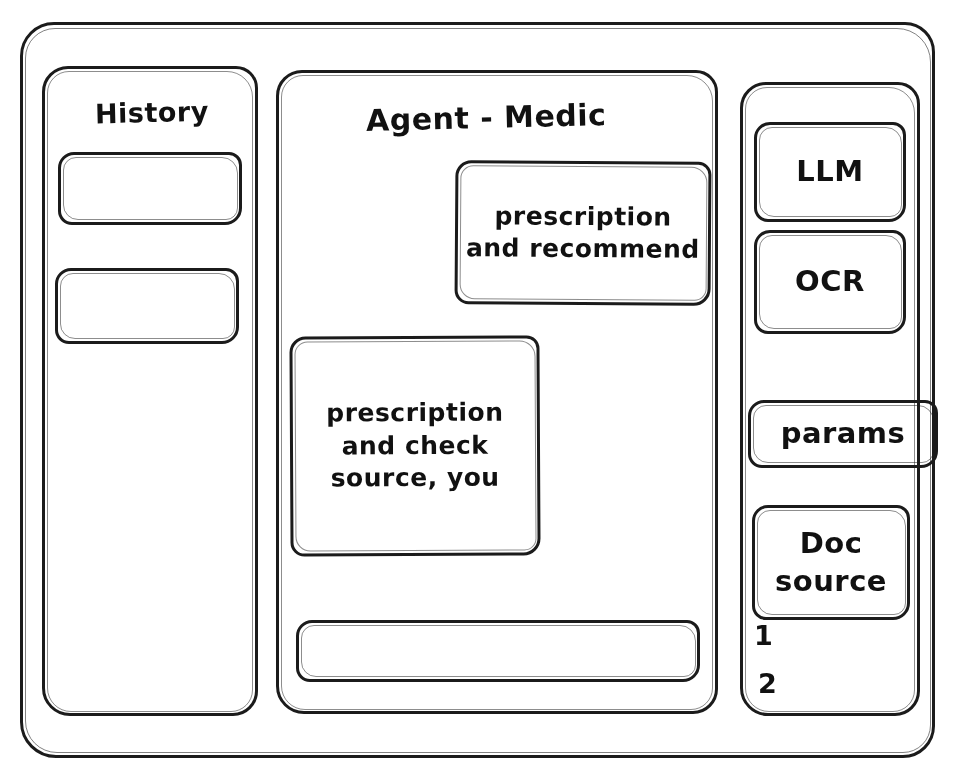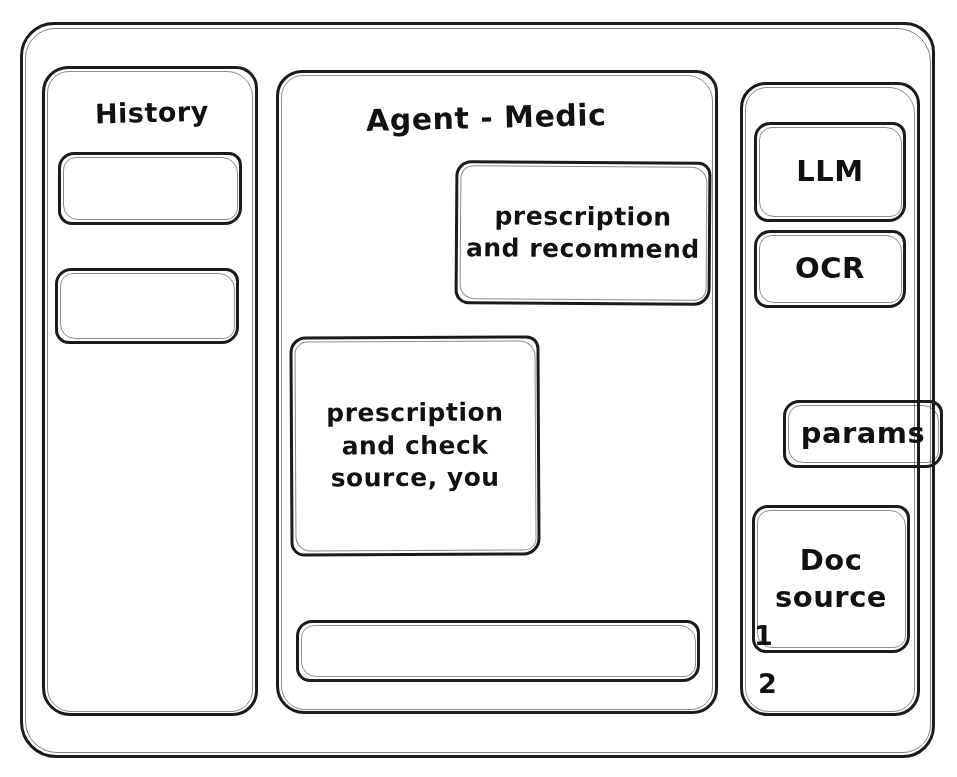--- a/index.html
+++ b/index.html
@@ -125,33 +125,33 @@
   <div class="sk sk-box" style="left:296px;top:620px;width:404px;height:62px;"></div>
 
   <div class="sk sk-panel" style="left:740px;top:82px;width:180px;height:634px;"></div>
 
   <div class="sk sk-box" style="left:754px;top:122px;width:152px;height:100px;">
     <div class="rail-label hand">
       <span class="ln">LLM</span>
     </div>
   </div>
 
-  <div class="sk sk-box" style="left:754px;top:230px;width:152px;height:78px;">
+  <div class="sk sk-box" style="left:754px;top:230px;width:152px;height:104px;">
     <div class="rail-label hand">
       <span class="ln">OCR</span>
     </div>
   </div>
 
-  <div class="sk sk-box" style="left:748px;top:400px;width:160px;height:68px;margin-left:35px;">
+  <div class="sk sk-box" style="left:748px;top:400px;width:190px;height:68px;">
     <div class="rail-label hand">
       <span class="ln">params</span>
     </div>
   </div>
 
-  <div class="sk sk-box" style="left:752px;top:505px;width:158px;height:148px;">
+  <div class="sk sk-box" style="left:752px;top:505px;width:158px;height:115px;">
     <div class="rail-label hand">
       <span class="ln">Doc</span>
       <span class="ln">source</span>
     </div>
   </div>
 
   <div class="hand src-item" style="left:754px;top:620px;">1</div>
 
   <div class="hand src-item" style="left:758px;top:668px;">2</div>
 

